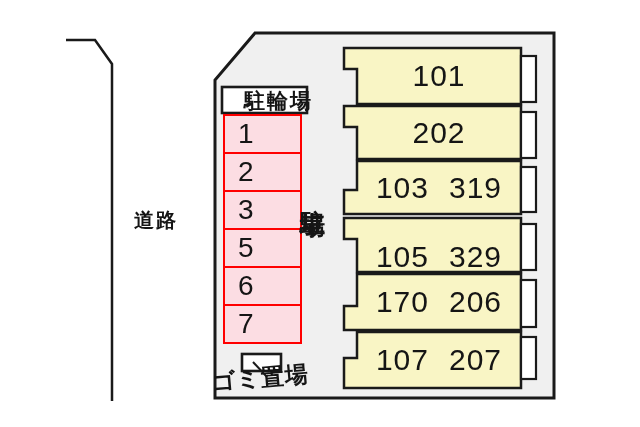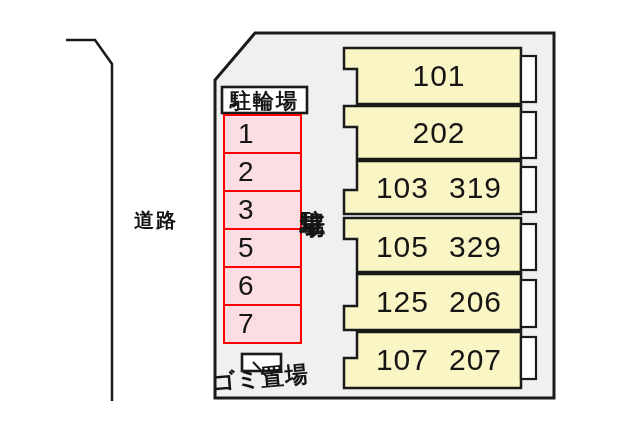--- a/index.html
+++ b/index.html
@@ -12,21 +12,21 @@
   .road-line{fill:none;stroke:var(--line,#1a1a1a);stroke-width:2.5;}
   .unit{fill:var(--unit-fill,#f9f5c5);stroke:var(--line,#1a1a1a);stroke-width:2.5;}
   .balcony{fill:var(--balcony-fill,#ffffff);stroke:var(--line,#1a1a1a);stroke-width:2.2;}
   .whitebox{fill:#ffffff;stroke:var(--line,#1a1a1a);stroke-width:2.6;}
   .pink{fill:var(--parking-fill,#fcdde3);stroke:var(--parking-border,#ff0000);stroke-width:2;}
   .pink-div{stroke:var(--parking-border,#ff0000);stroke-width:2;}
   .leader{stroke:var(--line,#1a1a1a);stroke-width:2;fill:none;}
   .lbl{position:absolute;white-space:nowrap;line-height:1;}
   .road-lbl{left:134px;top:210px;font-size:20px;font-weight:600;letter-spacing:2px;}
   .bike-lbl{left:222px;top:87px;width:85px;height:26px;display:flex;align-items:center;justify-content:center;
-    font-size:21px;font-weight:700;letter-spacing:2px;}
+    font-size:21px;font-weight:700;letter-spacing:2px;padding-left:14px;}
   .space-num{position:absolute;left:230px;width:44px;height:38px;display:flex;align-items:center;
     padding-left:8px;box-sizing:border-box;font-size:28px;font-weight:400;}
   .car-lbl{left:300px;top:189px;writing-mode:vertical-rl;text-orientation:upright;
     font-size:25px;font-weight:700;letter-spacing:2px;}
   .unit-lbl{position:absolute;left:357px;width:164px;display:flex;align-items:center;justify-content:center;
     gap:20px;font-size:30px;font-weight:400;letter-spacing:1px;}
   .garbage-lbl{left:212px;top:371px;font-size:23px;font-weight:700;letter-spacing:1px;
     transform:rotate(-5deg);transform-origin:left center;}
 </style>
 </head>
@@ -83,26 +83,26 @@
   <div class="unit-lbl" style="top:48px;height:56px">
     <span>101</span>
   </div>
   <div class="unit-lbl" style="top:106px;height:53px">
     <span>202</span>
   </div>
   <div class="unit-lbl" style="top:161px;height:53px">
     <span>103</span>
     <span>319</span>
   </div>
-  <div class="unit-lbl" style="top:220px;height:54px">
+  <div class="unit-lbl" style="top:230px;height:54px">
     <span>105</span>
     <span>329</span>
   </div>
   <div class="unit-lbl" style="top:274px;height:56px">
-    <span>125</span>
+    <span>170</span>
     <span>206</span>
   </div>
   <div class="unit-lbl" style="top:332px;height:56px">
     <span>107</span>
     <span>207</span>
   </div>
 
   <div class="lbl garbage-lbl">ゴミ置場</div>
 
 </div>

